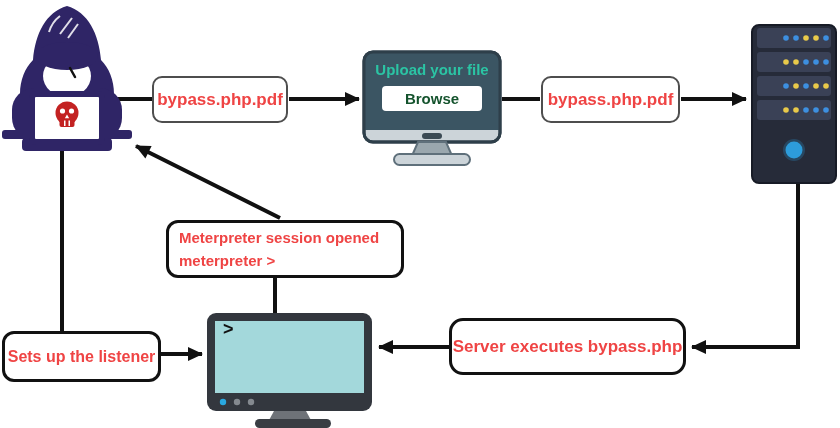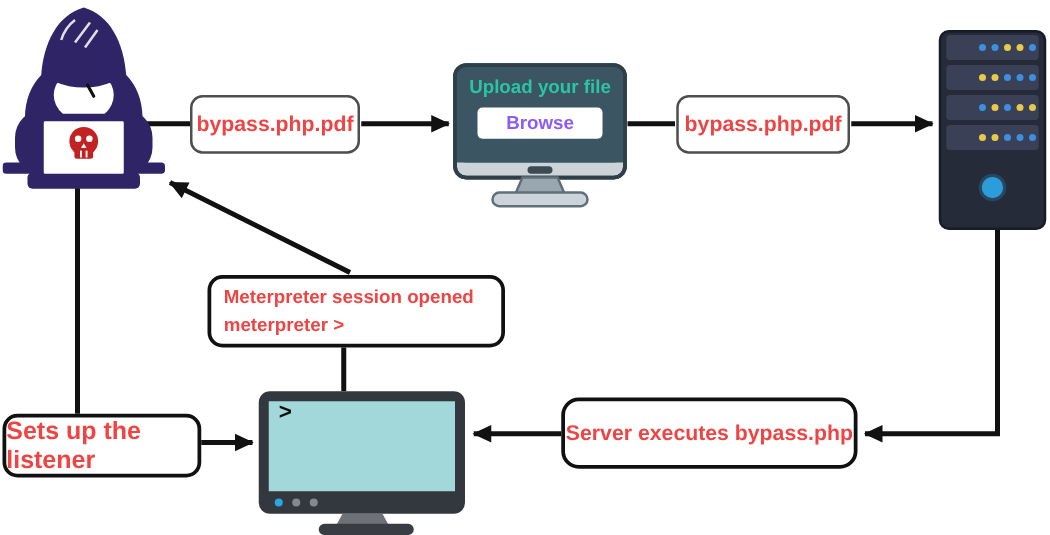--- a/index.html
+++ b/index.html
@@ -18,28 +18,28 @@
   }
   .gray-border{border:2.5px solid #4e4e4e;border-radius:10px;}
   #file-box-1{left:152px;top:76px;width:136px;height:47px;font-size:17px;}
   #file-box-2{left:541px;top:76px;width:139px;height:47px;font-size:17px;}
   #exec-box{left:449px;top:318px;width:237px;height:57px;font-size:17px;border-radius:14px;}
   #meterpreter-box{
     left:166px;top:220px;width:238px;height:58px;font-size:15px;
     flex-direction:column;align-items:flex-start;justify-content:center;
     padding-left:10px;line-height:1.55;
   }
-  #listener-box{left:2px;top:331px;width:159px;height:51px;font-size:20px;}
+  #listener-box{left:2px;top:331px;width:159px;height:51px;font-size:16px;}
   #upload-title{
     left:356px;top:61px;width:152px;text-align:center;
     font-weight:700;font-size:15px;color:#2bc4a4;
   }
   #browse-btn{
     left:382px;top:86px;width:100px;height:25px;background:#ffffff;border-radius:4px;
-    text-align:center;line-height:25px;font-weight:700;font-size:15px;color:#8b5cf6;
+    text-align:center;line-height:25px;font-weight:700;font-size:15px;color:#14532d;
   }
   #terminal-prompt{left:223px;top:319px;font-weight:700;font-size:18px;color:#111111;}
 </style>
 </head>
 <body>
 
 <div id="stage">
 
   <svg id="overlay" width="840" height="428" viewBox="0 0 840 428">
     <defs>

